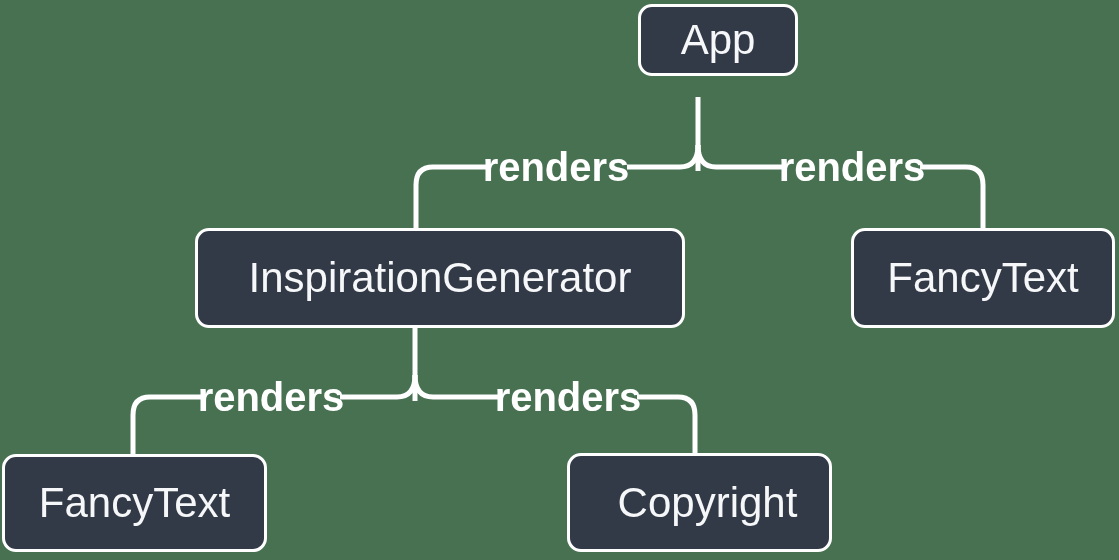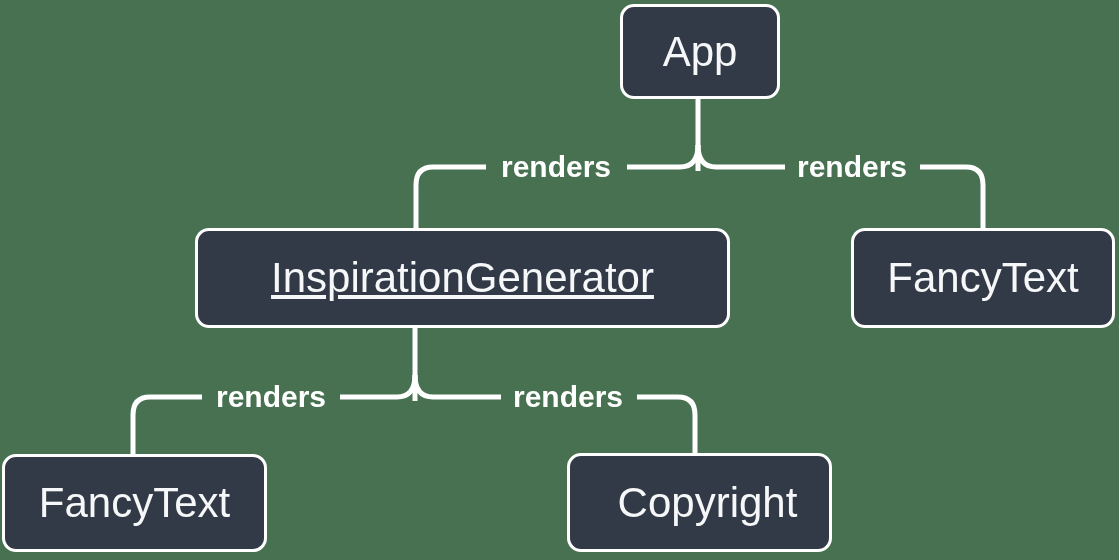--- a/index.html
+++ b/index.html
@@ -42,30 +42,30 @@
     border-radius: 14px;
     color: var(--node-text);
     font-size: 42px;
     font-weight: 400;
     display: flex;
     align-items: center;
     justify-content: center;
     white-space: nowrap;
     line-height: 1;
   }
-  .node-app            { left: 620px; top: 4px;   width: 160px; height: 95px;  }
-  .node-inspiration    { left: 195px; top: 228px; width: 535px; height: 100px; text-decoration: underline; }
+  .node-app            { left: 638px; top: 4px;   width: 160px; height: 72px;  }
+  .node-inspiration    { left: 195px; top: 228px; width: 490px; height: 100px; }
   .node-fancytext-top  { left: 851px; top: 228px; width: 264px; height: 100px; }
   .node-fancytext-left { left: 2px;   top: 454px; width: 265px; height: 98px;  }
   .node-copyright      { left: 567px; top: 453px; width: 265px; height: 99px; padding-left: 16px;  }
   .edge-label {
     position: absolute;
     transform: translate(-50%, -50%);
     color: var(--edge-label-text);
-    font-size: 30px;
+    font-size: 40px;
     font-weight: 700;
     white-space: nowrap;
     line-height: 1;
   }
   .edge-label-1 { left: 556px; top: 167px; }
   .edge-label-2 { left: 852px; top: 167px; }
   .edge-label-3 { left: 271px; top: 397px; }
   .edge-label-4 { left: 568px; top: 397px; }
 </style>
 </head>

